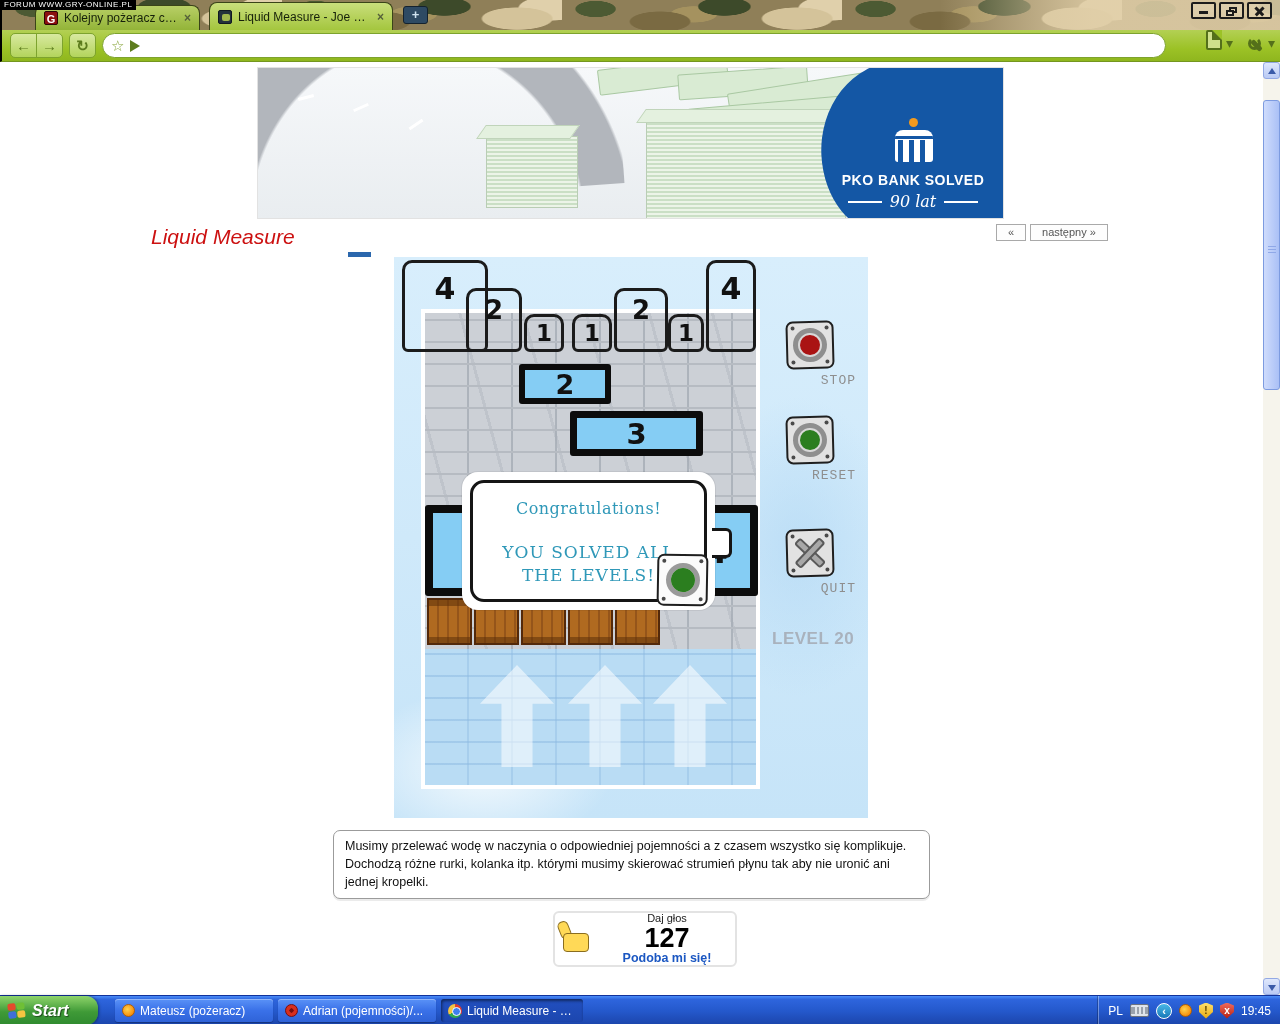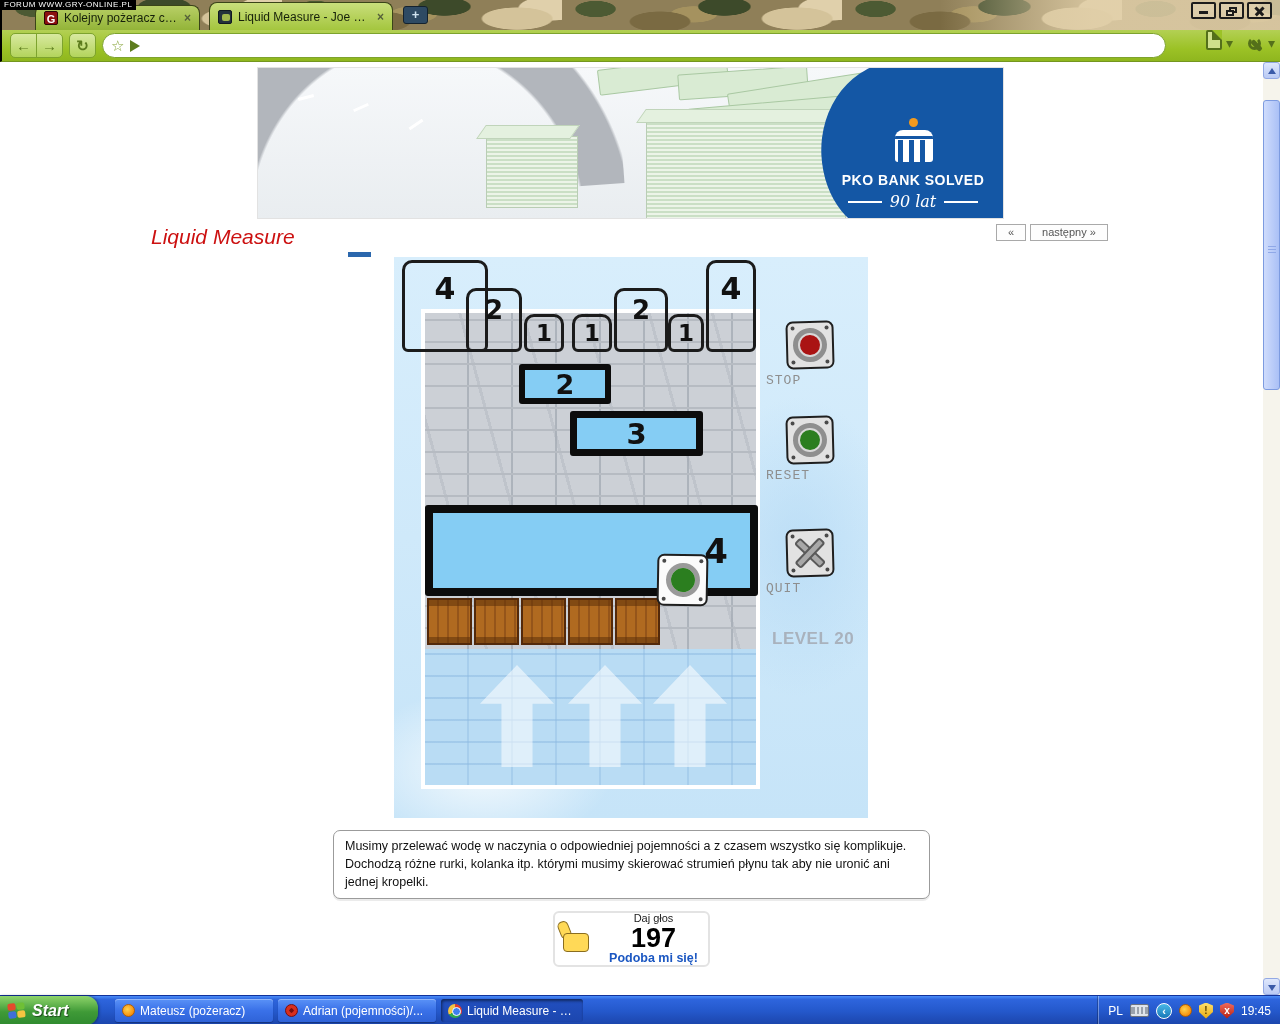--- a/index.html
+++ b/index.html
@@ -142,30 +142,30 @@
   .dlg-l3 { margin-top:3px;  font-size:17px; letter-spacing:1px; }
 
   .plate { position:absolute; border:2px solid #1f1f1f; border-radius:7px; }
   .plate .screw { position:absolute; width:4px; height:4px; border-radius:50%; background:#4a4a4a; }
   .screw.tl{left:3px;top:3px;} .screw.tr{right:3px;top:3px;} .screw.bl{left:3px;bottom:3px;} .screw.br{right:3px;bottom:3px;}
   .ring { position:absolute; left:50%; top:50%; transform:translate(-50%,-50%); width:34px; height:34px;
     border-radius:50%; border:5px solid #8f8f8f; background:#d8d8d8; }
   .core { position:absolute; left:50%; top:50%; transform:translate(-50%,-50%); width:20px; height:20px; border-radius:50%; }
   .gray-plate { background:#e2e2e2; transform:rotate(-1.5deg); }
   .white-plate { background:#fbfbfb; transform:rotate(1deg); }
-  .btn-label { position:absolute; width:90px; text-align:left; font-family:"Liberation Mono", monospace;
+  .btn-label { position:absolute; width:90px; text-align:right; font-family:"Liberation Mono", monospace;
     font-size:13px; color:#8e8e8e; letter-spacing:1px; }
   .quit-x { position:absolute; left:50%; top:50%; width:36px; height:9px; background:#a8a8a8; border:2px solid #5a5a5a; border-radius:3px; }
   .level-label { position:absolute; left:378px; top:372px; width:90px; font-size:17px; font-weight:bold; color:#a9b2bd; letter-spacing:.5px; }
 
   
   .desc { position:absolute; left:333px; top:768px; width:597px; background:#fff; border:1px solid #9b9b9b;
     border-radius:7px; padding:7px 11px; font-size:12.5px; line-height:1.42; color:#111;
     box-shadow:0 2px 0 rgba(0,0,0,.08); }
-  .vote { position:absolute; left:553px; top:849px; width:157px; height:56px; background:#fff; border:2px solid #e3e3e3;
+  .vote { position:absolute; left:553px; top:849px; width:184px; height:56px; background:#fff; border:2px solid #e3e3e3;
     border-radius:6px; display:flex; align-items:center; }
   .thumb { position:relative; width:44px; height:40px; flex:none; }
   .thumb .palm { position:absolute; left:8px; top:14px; width:26px; height:19px; background:#ffd957; border:1.5px solid #8a6d1f; border-radius:4px; }
   .thumb .digit { position:absolute; left:4px; top:2px; width:11px; height:18px; background:#ffd957; border:1.5px solid #8a6d1f; border-radius:5px; transform:rotate(-22deg); }
   .vote-col { flex:1; text-align:center; line-height:1.05; }
   .vote-cta { font-size:11px; color:#222; }
   .vote-count { font-size:27px; font-weight:bold; color:#000; }
   .vote-like { font-size:12.5px; font-weight:bold; color:#1b57c2; }
 
   
@@ -340,20 +340,28 @@
     <div class="outline" style="left:220px;top:31px; width:54px; height:64px; font-size:26px; padding-top:4px;">
         <span>2</span>
       </div>
     <div class="outline" style="left:274px;top:57px; width:36px; height:38px; font-size:23px; align-items:center;">
         <span>1</span>
       </div>
     <div class="outline" style="left:312px;top:3px;  width:50px; height:92px; font-size:30px; padding-top:8px;">
         <span>4</span>
       </div>
 
+    <div class="dialog">
+      <div class="dialog-notch"></div>
+      <div class="dialog-inner">
+        <div class="dlg-l1">Congratulations!</div>
+        <div class="dlg-l2">YOU SOLVED ALL</div>
+        <div class="dlg-l3">THE LEVELS!</div>
+      </div>
+    </div>
     <div class="plate white-plate" style="left:263px; top:297px; width:51px; height:52px; z-index:9;">
       <span class="screw tl"></span>
         <span class="screw tr"></span>
         <span class="screw bl"></span>
         <span class="screw br"></span>
       <span class="ring" style="border-color:#9a9a9a; background:#e8e8e8;"></span>
       <span class="core" style="width:24px; height:24px; background:#2b7e1f;"></span>
     </div>
 
     <div class="plate gray-plate" style="left:392px; top:64px; width:48px; height:48px;">
@@ -391,21 +399,21 @@
 
   <div class="desc">Musimy przelewać wodę w naczynia o odpowiedniej pojemności a z czasem wszystko się komplikuje. Dochodzą różne rurki, kolanka itp. którymi musimy skierować strumień płynu tak aby nie uronić ani jednej kropelki.</div>
 
   <div class="vote">
     <div class="thumb">
       <div class="digit"></div>
       <div class="palm"></div>
     </div>
     <div class="vote-col">
       <div class="vote-cta">Daj głos</div>
-      <div class="vote-count">197</div>
+      <div class="vote-count">127</div>
       <div class="vote-like">Podoba mi się!</div>
     </div>
   </div>
 
   <div class="scrollbar">
     <div class="sb-btn sb-up">
         <span class="sb-arrow"></span>
       </div>
     <div class="sb-thumb">
         <span class="sb-grip"></span>

